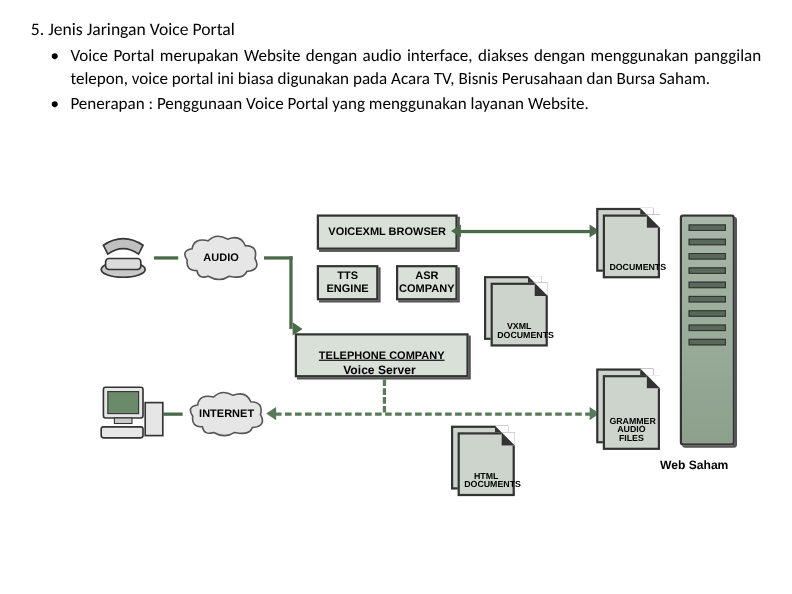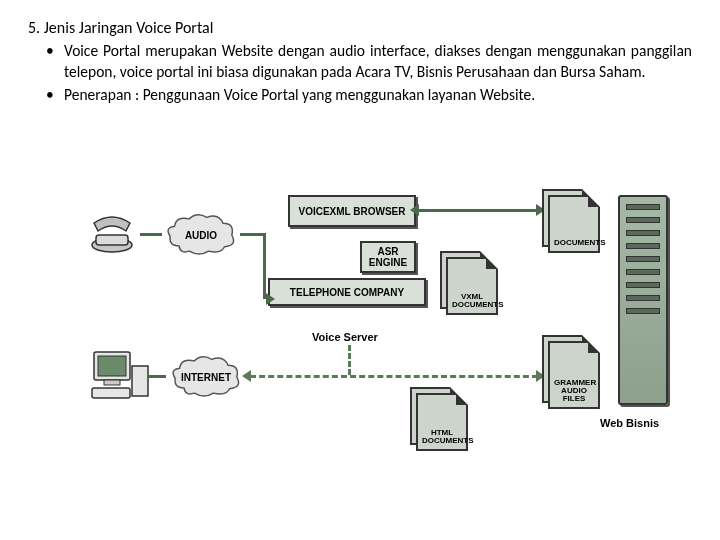--- a/index.html
+++ b/index.html
@@ -197,24 +197,25 @@
 
   <div class="cloud" style="left:72px; top:160px; width:88px;">
     <svg viewBox="0 0 100 60">
       <path d="M20 45 Q6 45 8 32 Q0 20 14 18 Q16 4 34 8 Q44 -2 58 6 Q74 0 80 14 Q96 14 92 30 Q100 44 82 46 Q78 56 60 52 Q48 60 34 52 Q22 56 20 45 Z" fill="#e6e6e6" stroke="#555" stroke-width="2"></path>
     </svg>
     <span class="cloud-text">INTERNET</span>
   </div>
 
   <div class="box" style="left:198px; top:0px; width:128px; height:32px;">VOICEXML BROWSER</div>
 
-
-  <div class="box" style="left:270px; top:46px; width:56px; height:32px;">ASR ENGINE</div>
-
-  <div class="box" style="left:178px; top:83px; width:158px; height:28px;">TELEPHONE COMPANY</div>
+  <div class="box" style="left:198px; top:46px; width:56px; height:32px;">TTS ENGINE</div>
+
+  <div class="box" style="left:270px; top:46px; width:56px; height:32px;">ASR COMPANY</div>
+
+  <div class="box" style="left:178px; top:108px; width:158px; height:40px;text-decoration:underline;">TELEPHONE COMPANY</div>
 
   <div class="line" style="left:150px; top:38px; width:26px; height:3px;"></div>
   <div class="line" style="left:173px; top:38px; width:3px; height:66px;"></div>
   <div class="arrowR" style="left:176px; top:98px; border-left-color:#4a6a4a;"></div>
 
   <div class="line" style="left:50px; top:38px; width:22px; height:3px;"></div>
 
   <div class="line" style="left:58px; top:180px; width:18px; height:3px;"></div>
 
   <div class="line" style="left:328px; top:14px; width:120px; height:3px;"></div>
@@ -262,15 +263,15 @@
       <div class="slot"></div>
       <div class="slot"></div>
     <div class="slot"></div>
       <div class="slot"></div>
       <div class="slot"></div>
     <div class="slot"></div>
       <div class="slot"></div>
       <div class="slot"></div>
   </div>
 
-  <div class="caption" style="left:510px; top:222px;">Web Bisnis</div>
+  <div class="caption" style="left:510px; top:222px;">Web Saham</div>
 
 </div>
 
 </body></html>

